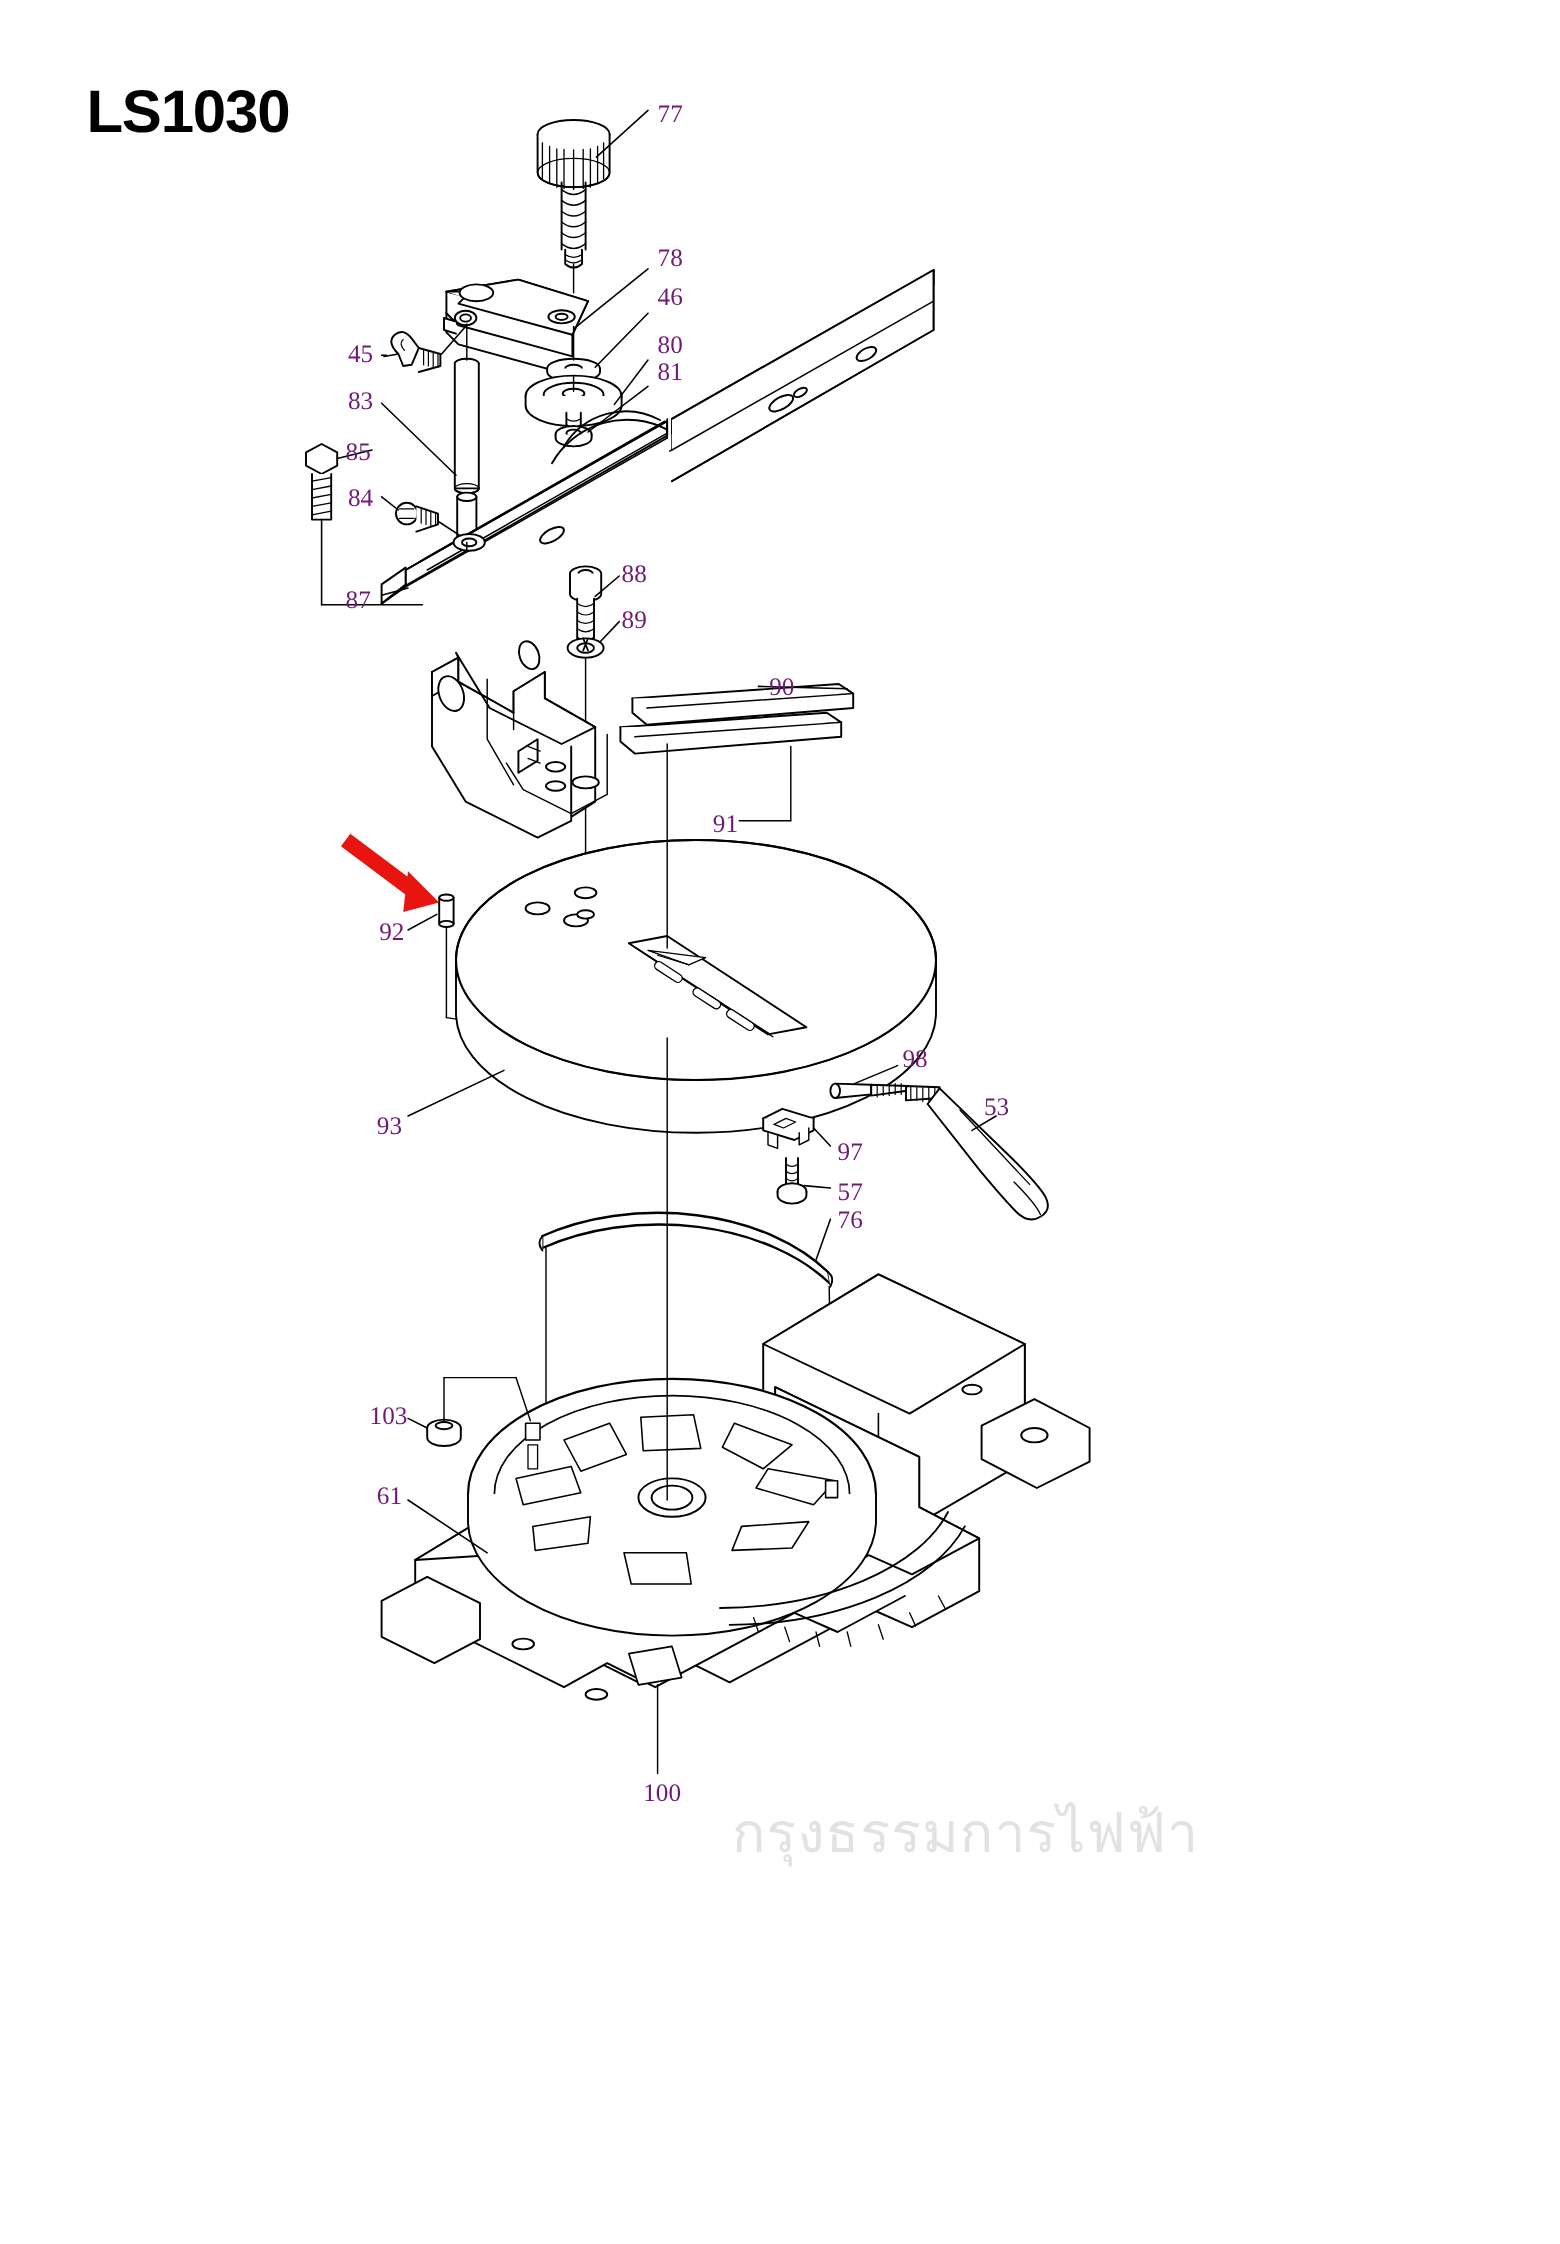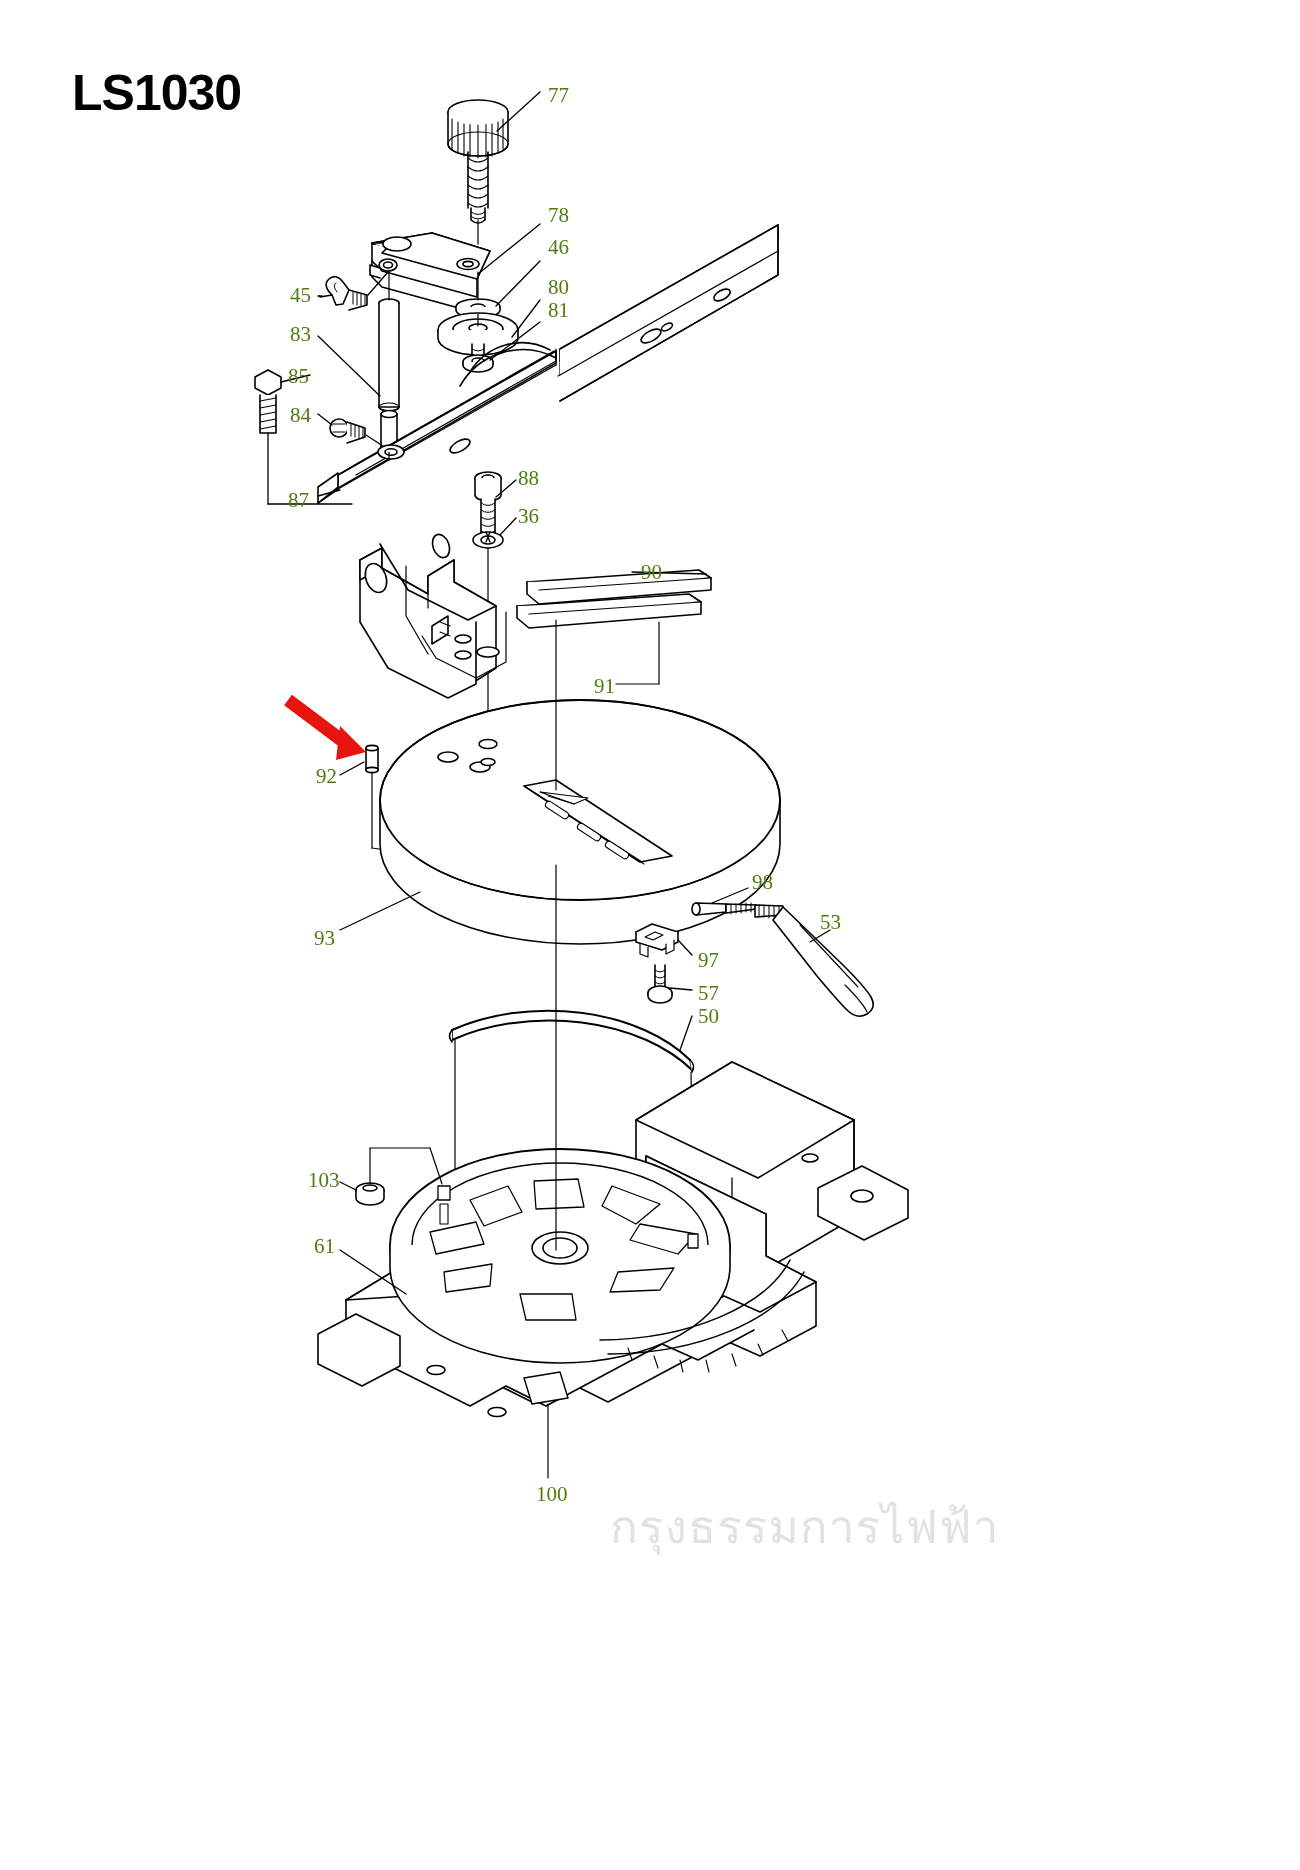--- a/index.html
+++ b/index.html
@@ -15,21 +15,21 @@
     position:absolute;left:72px;top:68px;
     font-size:50px;font-weight:bold;letter-spacing:-1px;
     font-family:"Liberation Sans", sans-serif;
     line-height:1;
     white-space:nowrap;
   }
   .lbl{
     position:absolute;
     font-size:21px;
     font-family:"Liberation Serif", serif;
-    color:#4d7c0f;
+    color:#701a75;
     white-space:nowrap;
     line-height:1;
   }
   .watermark{
     position:absolute;
     left:610px;top:1490px;
     font-size:46px;
     color:#e2e2e2;
     font-family:"DejaVu Sans", sans-serif;
     white-space:nowrap;
@@ -388,26 +388,26 @@
   <div class="lbl" style="left:548px;top:205px">78</div>
   <div class="lbl" style="left:548px;top:237px">46</div>
   <div class="lbl" style="left:548px;top:277px">80</div>
   <div class="lbl" style="left:548px;top:300px">81</div>
   <div class="lbl" style="left:290px;top:285px">45</div>
   <div class="lbl" style="left:290px;top:324px">83</div>
   <div class="lbl" style="left:290px;top:405px">84</div>
   <div class="lbl" style="left:288px;top:366px">85</div>
   <div class="lbl" style="left:288px;top:490px">87</div>
   <div class="lbl" style="left:518px;top:468px">88</div>
-  <div class="lbl" style="left:518px;top:506px">36</div>
+  <div class="lbl" style="left:518px;top:506px">89</div>
   <div class="lbl" style="left:641px;top:562px">90</div>
   <div class="lbl" style="left:594px;top:676px">91</div>
   <div class="lbl" style="left:316px;top:766px">92</div>
   <div class="lbl" style="left:314px;top:928px">93</div>
-  <div class="lbl" style="left:698px;top:1006px">50</div>
+  <div class="lbl" style="left:698px;top:1006px">76</div>
   <div class="lbl" style="left:314px;top:1236px">61</div>
   <div class="lbl" style="left:698px;top:983px">57</div>
   <div class="lbl" style="left:698px;top:950px">97</div>
   <div class="lbl" style="left:752px;top:872px">98</div>
   <div class="lbl" style="left:820px;top:912px">53</div>
   <div class="lbl" style="left:536px;top:1484px">100</div>
   <div class="lbl" style="left:308px;top:1170px">103</div>
 
   <div class="watermark">กรุงธรรมการไฟฟ้า</div>
 

